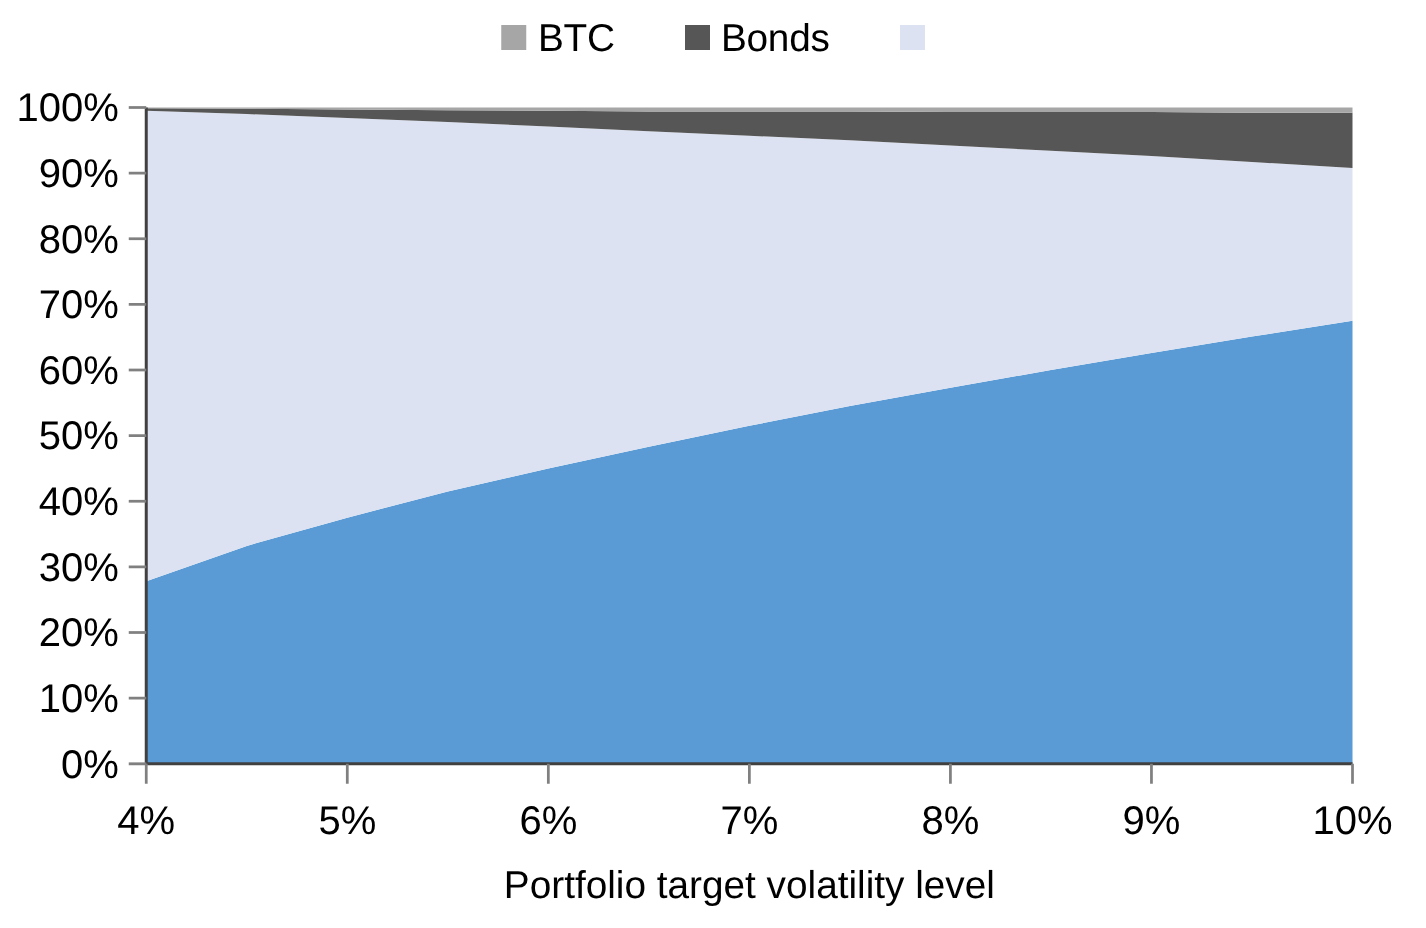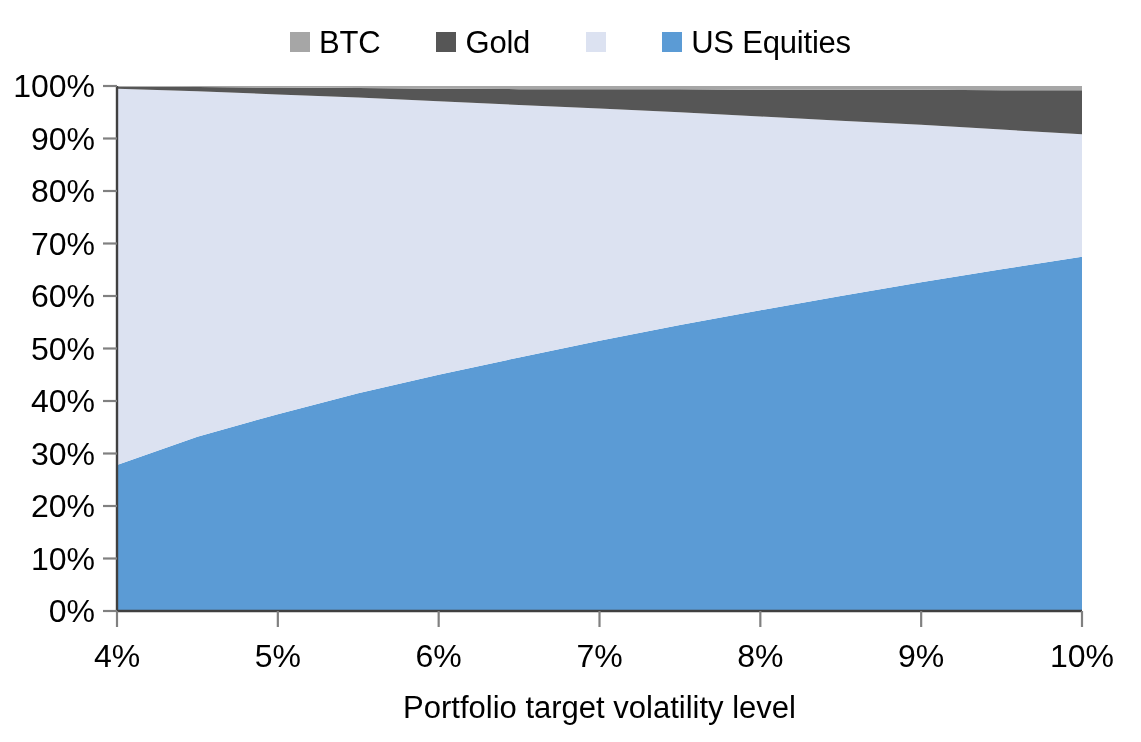--- a/index.html
+++ b/index.html
@@ -26,21 +26,20 @@
     position: absolute;
     left: 0;
     top: 8px;
     width: 1141px;
     height: 44px;
     display: flex;
     flex-direction: row;
     justify-content: center;
     align-items: center;
     gap: 56px;
-    margin-top: 12px;
   }
   .legend-item {
     display: flex;
     flex-direction: row;
     align-items: center;
     gap: 9px;
   }
   .legend-swatch {
     width: 20px;
     height: 20px;
@@ -99,28 +98,24 @@
 
 <div id="chart-root">
 
   <div class="legend">
     <div class="legend-item">
       <span class="legend-swatch" id="sw0" style="background: rgb(166, 166, 166);"></span>
       <span class="legend-label">BTC</span>
     </div>
     <div class="legend-item">
       <span class="legend-swatch" id="sw1" style="background: rgb(86, 86, 86);"></span>
-      <span class="legend-label">Gold</span>
+      <span class="legend-label">Bonds</span>
     </div>
     <div class="legend-item">
       <span class="legend-swatch" id="sw2" style="background: rgb(220, 226, 241);"></span>
-    </div>
-    <div class="legend-item">
-      <span class="legend-swatch" id="sw3" style="background: rgb(91, 155, 213);"></span>
-      <span class="legend-label">US Equities</span>
     </div>
   </div>
 
   <div class="plot-wrap">
     <svg class="plot" viewBox="0 0 1141 742" preserveAspectRatio="none">
 
       <g id="areas">
           <path d="M117.00,465.05 L197.42,436.70 L277.83,414.13 L358.25,393.13 L438.67,374.75 L519.08,357.43 L599.50,340.63 L679.92,324.88 L760.33,310.18 L840.75,296.00 L921.17,282.35 L1001.58,269.23 L1082.00,256.63 L1082.00,611.00 L1001.58,611.00 L921.17,611.00 L840.75,611.00 L760.33,611.00 L679.92,611.00 L599.50,611.00 L519.08,611.00 L438.67,611.00 L358.25,611.00 L277.83,611.00 L197.42,611.00 L117.00,611.00 Z" fill="#5B9BD5" stroke="none" shape-rendering="geometricPrecision"></path>
           <path d="M117.00,88.63 L197.42,91.25 L277.83,94.40 L358.25,97.55 L438.67,101.23 L519.08,104.90 L599.50,108.57 L679.92,112.25 L760.33,116.45 L840.75,120.65 L921.17,124.85 L1001.58,129.58 L1082.00,134.30 L1082.00,256.63 L1001.58,269.23 L921.17,282.35 L840.75,296.00 L760.33,310.18 L679.92,324.88 L599.50,340.63 L519.08,357.43 L438.67,374.75 L358.25,393.13 L277.83,414.13 L197.42,436.70 L117.00,465.05 Z" fill="#DCE2F1" stroke="none" shape-rendering="geometricPrecision"></path>
           <path d="M117.00,86.52 L197.42,87.05 L277.83,87.58 L358.25,88.10 L438.67,88.63 L519.08,89.15 L599.50,89.15 L679.92,89.15 L760.33,89.68 L840.75,89.67 L921.17,89.67 L1001.58,90.20 L1082.00,90.20 L1082.00,134.30 L1001.58,129.58 L921.17,124.85 L840.75,120.65 L760.33,116.45 L679.92,112.25 L599.50,108.57 L519.08,104.90 L438.67,101.23 L358.25,97.55 L277.83,94.40 L197.42,91.25 L117.00,88.63 Z" fill="#565656" stroke="none" shape-rendering="geometricPrecision"></path>

